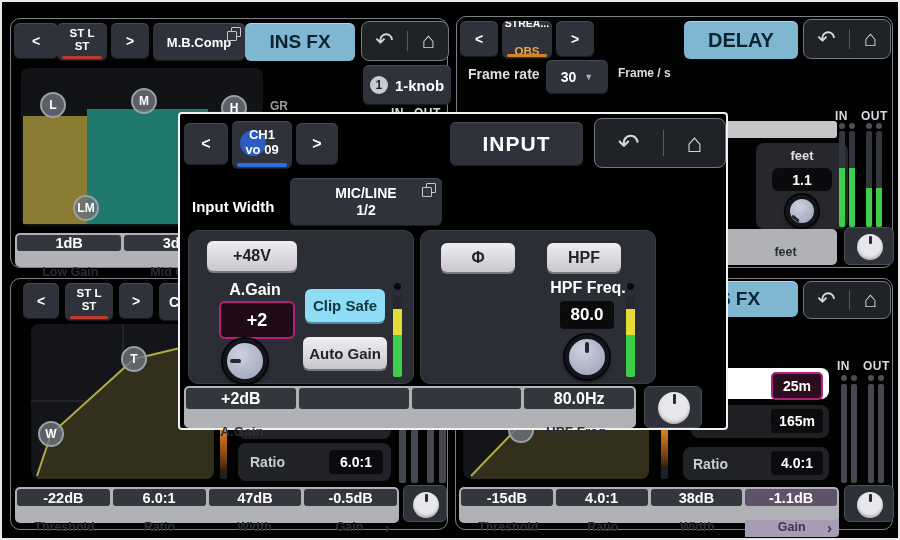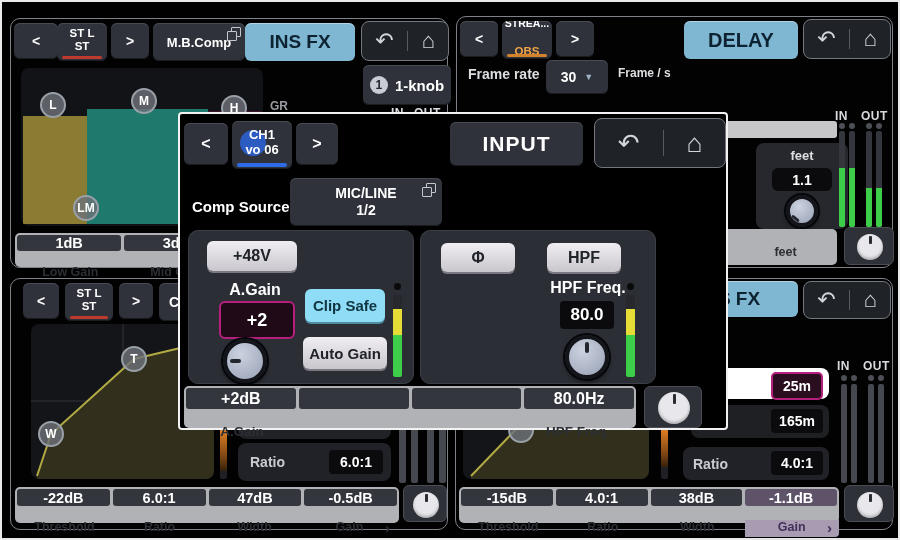--- a/index.html
+++ b/index.html
@@ -315,32 +315,32 @@
           <i class="tick"></i>
         </div>
     </div>
   </section>
 
   <section class="overlay ov">
     <div class="b" style="left:4px;top:9px;width:44px;height:42px;font-size:16px;">&lt;</div>
     <div class="b chan" style="left:52px;top:7px;width:60px;height:48px;font-size:13px;">
       <i class="abs" style="left:8px;top:9px;width:26px;height:26px;border-radius:50%;background:#2b63d9;opacity:.85;"></i>
       <span style="position:relative;">CH1</span>
-      <span style="position:relative;">vo 06</span>
+      <span style="position:relative;">vo 09</span>
       <i class="uline blue"></i>
     </div>
     <div class="b" style="left:116px;top:9px;width:42px;height:42px;font-size:16px;">&gt;</div>
     <div class="b" style="left:270px;top:8px;width:133px;height:44px;font-size:21px;letter-spacing:1px;">INPUT</div>
     <div class="navbox" style="left:414px;top:4px;width:132px;height:50px;">
       <span class="nicon" style="font-size:26px;">↶</span>
       <span class="navsep"></span>
       <span class="nicon" style="font-size:26px;">⌂</span>
     </div>
 
-    <div class="txt" style="left:12px;top:84px;font-size:15px;color:#fff;">Comp Source</div>
+    <div class="txt" style="left:12px;top:84px;font-size:15px;color:#fff;">Input Width</div>
     <div class="b" style="left:110px;top:64px;width:152px;height:48px;flex-direction:column;line-height:1.2;font-size:14px;">
       <span>MIC/LINE</span>
       <span>1/2</span>
       <span class="copy" style="right:6px;top:5px;">
           <i class="c1"></i>
           <i class="c2"></i>
         </span>
     </div>
 
     <div class="secbox" style="left:8px;top:116px;width:226px;height:154px;">

